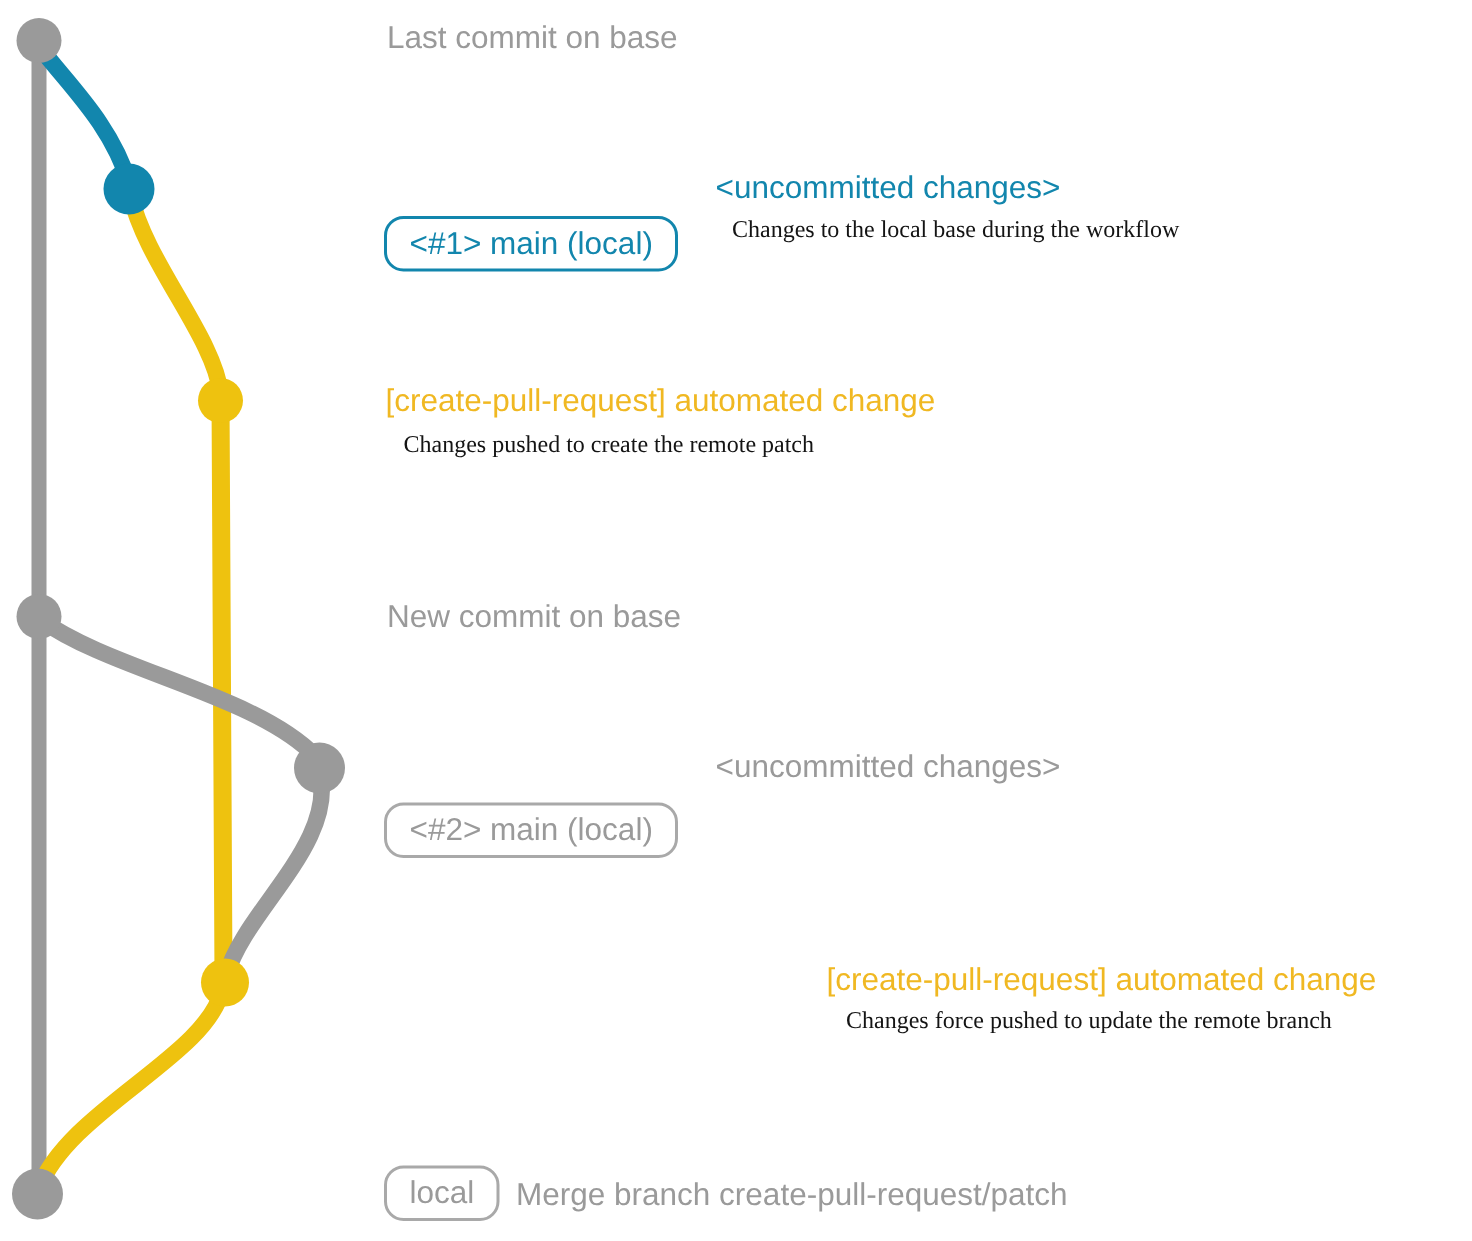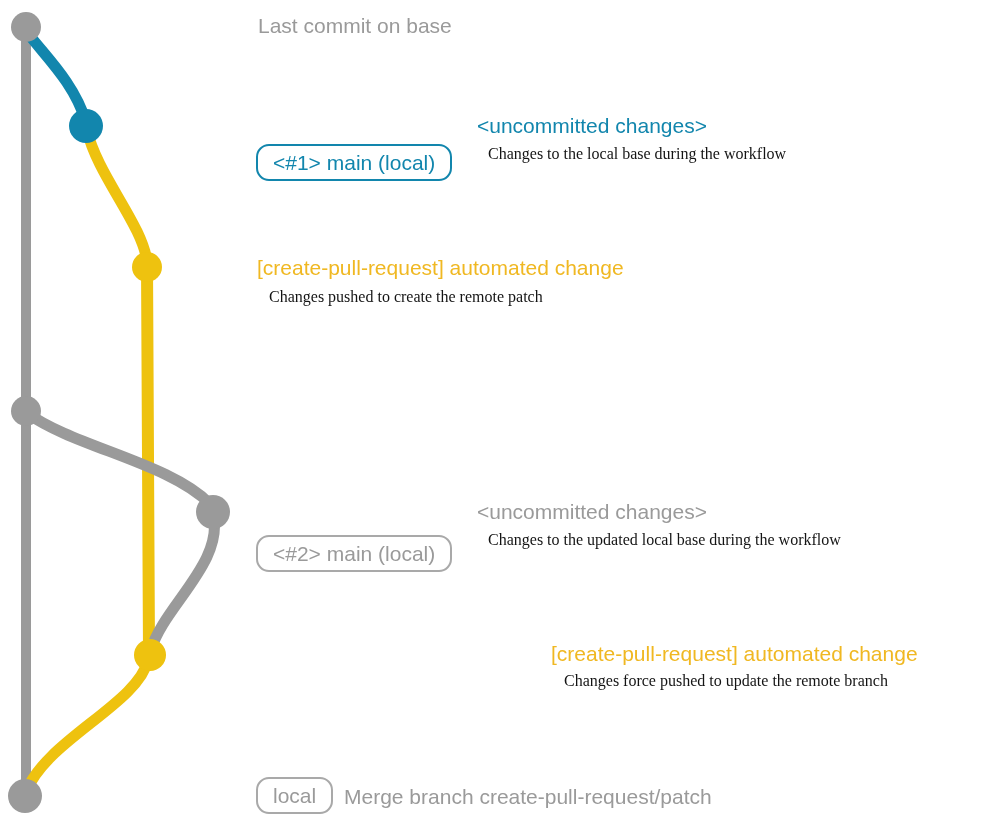--- a/index.html
+++ b/index.html
@@ -68,24 +68,24 @@
 
   <div class="txt sans21 c-gray" style="left:258px; top:13px;">Last commit on base</div>
 
   <div class="badge b-blue" style="left:256px; top:107px;margin-top:37px;">&lt;#1&gt; main (local)</div>
   <div class="txt sans21 c-blue" style="left:477px; top:113px;">&lt;uncommitted changes&gt;</div>
   <div class="txt serif19" style="left:488px; top:144px;">Changes to the local base during the workflow</div>
 
   <div class="txt sans21 c-yellow" style="left:257px; top:255px;">[create-pull-request] automated change</div>
   <div class="txt serif19" style="left:269px; top:287px;">Changes pushed to create the remote patch</div>
 
+  <div class="txt sans21 c-gray" style="left:258px; top:399px;">New commit on base</div>
 
   <div class="badge b-gray" style="left:256px; top:493px;margin-top:42px;">&lt;#2&gt; main (local)</div>
   <div class="txt sans21 c-gray" style="left:477px; top:499px;">&lt;uncommitted changes&gt;</div>
-  <div class="txt serif19" style="left:488px; top:530px;">Changes to the updated local base during the workflow</div>
 
   <div class="txt sans21 c-yellow" style="left:551px; top:641px;">[create-pull-request] automated change</div>
   <div class="txt serif19" style="left:564px; top:671px;">Changes force pushed to update the remote branch</div>
 
   <div class="badge b-gray" style="left:256px; top:777px;">local</div>
   <div class="txt sans21 c-gray" style="left:344px; top:784px;">Merge branch create-pull-request/patch</div>
 
 </div>
 
 </body></html>

